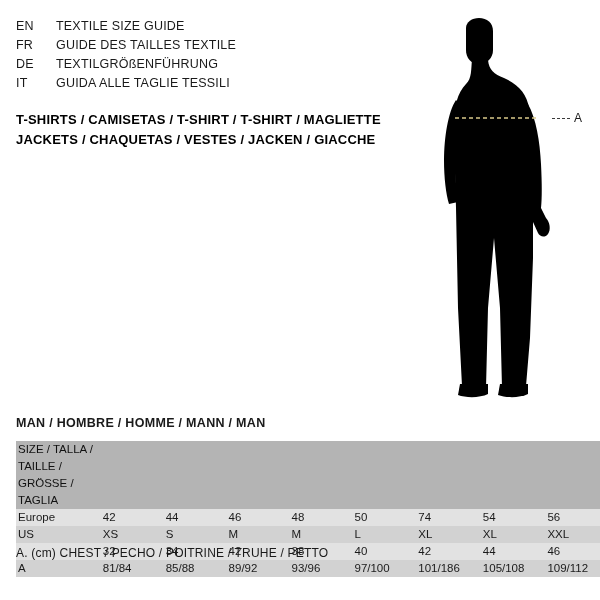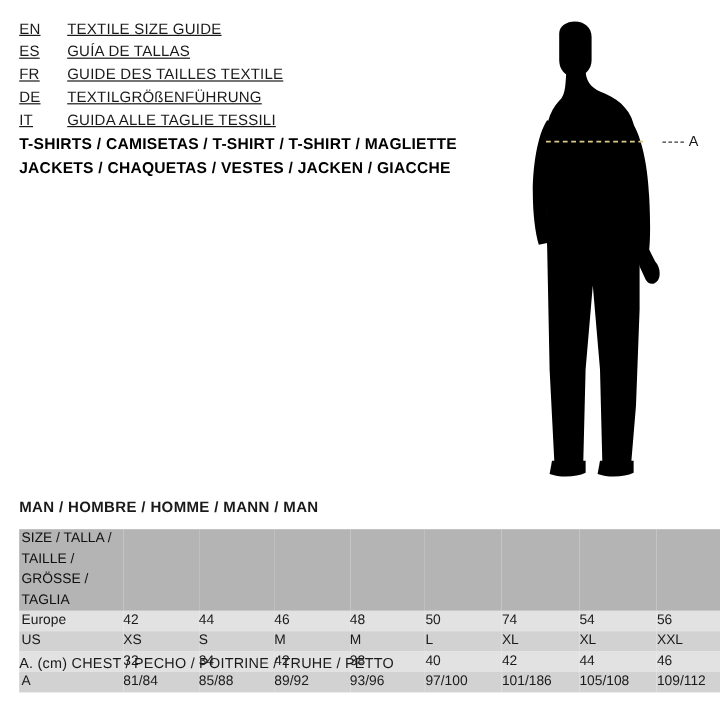--- a/index.html
+++ b/index.html
@@ -23,25 +23,24 @@
 
   
   .lang-block {
     position: absolute;
     left: 16px;
     top: 14px;
     width: 360px;
   }
   .lang-row {
     display: flex;
-    align-items: center;
+    align-items: flex-end;
     height: 19px;
     font-size: 12.5px;
     letter-spacing: .2px;
-    text-decoration: underline;
   }
   .lang-code {
     width: 40px;
     flex: 0 0 40px;
     color: #1a1a1a;
   }
   .lang-text {
     color: #1a1a1a;
   }
 
@@ -141,24 +140,20 @@
 </style>
 </head>
 <body>
 
 <div class="page">
 
   <div class="lang-block">
     <div class="lang-row">
       <span class="lang-code">EN</span>
       <span class="lang-text">TEXTILE SIZE GUIDE</span>
-    </div>
-    <div class="lang-row">
-      <span class="lang-code">ES</span>
-      <span class="lang-text">GUÍA DE TALLAS</span>
     </div>
     <div class="lang-row">
       <span class="lang-code">FR</span>
       <span class="lang-text">GUIDE DES TAILLES TEXTILE</span>
     </div>
     <div class="lang-row">
       <span class="lang-code">DE</span>
       <span class="lang-text">TEXTILGRÖßENFÜHRUNG</span>
     </div>
     <div class="lang-row">

